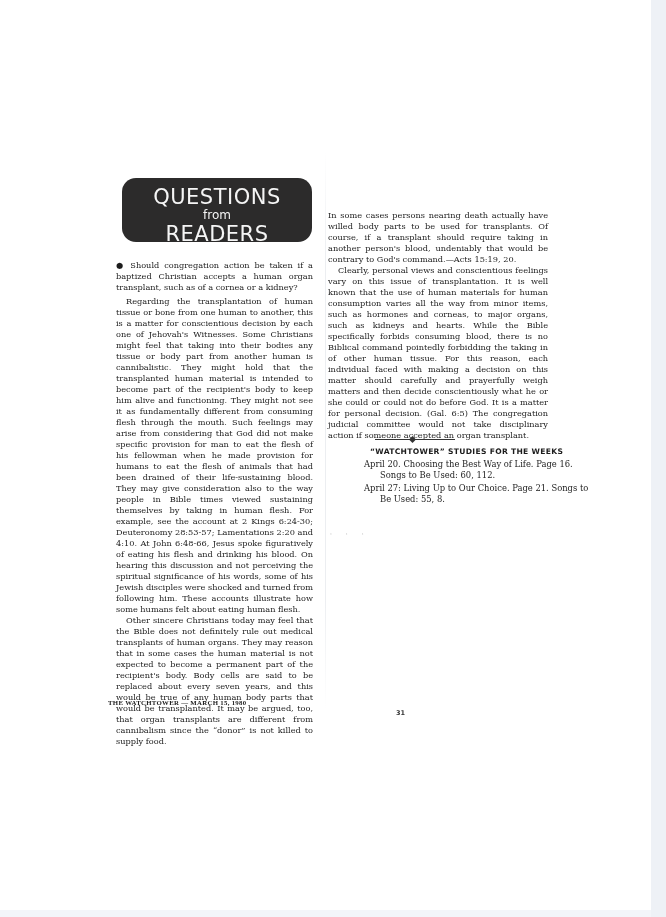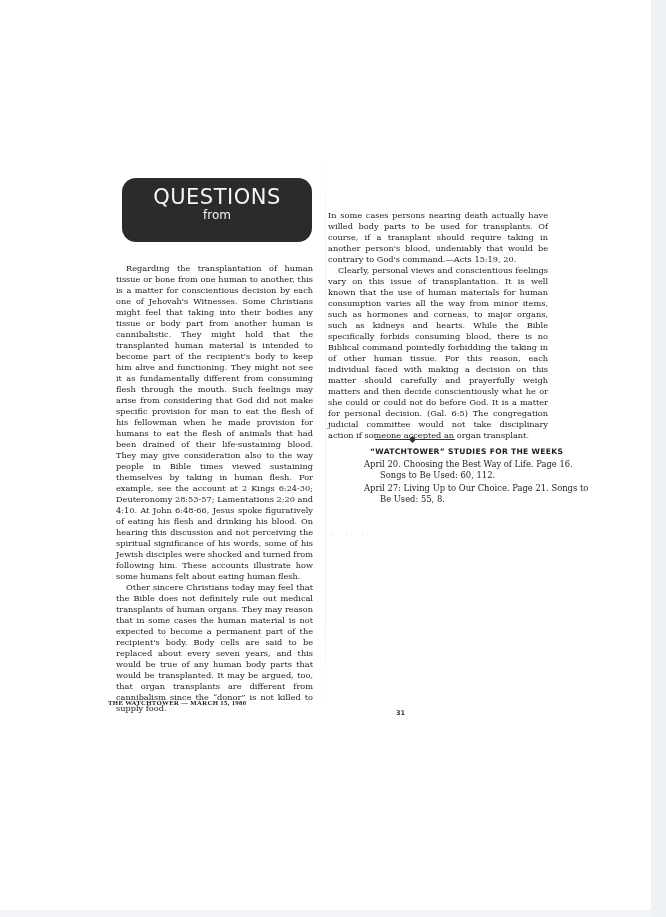--- a/index.html
+++ b/index.html
@@ -79,23 +79,25 @@
 </head>
 <body>
 
 <div class="page"></div>
 <div class="right-edge"></div>
 <div class="scan-line"></div>
 
 <div class="title-block">
   <div class="t1">QUESTIONS</div>
   <div class="t2">from</div>
+  <div class="t3">READERS</div>
 </div>
 
 <div class="col left-col">
+  <p class="q">● Should congregation action be taken if a baptized Christian accepts a human organ transplant, such as of a cornea or a kidney?</p>
   <div class="gap"></div>
   <p><span class="u">Regarding the transplantation of human tissue or bone from one human to another, this is a matter for conscientious decision by each one of Jehovah's Witnesses. Some Christians might feel that taking into their bodies any tissue or body part from another human is cannibalistic.</span><span> They might hold that the transplanted human material is intended to become part of the recipient's body to keep him alive and functioning. They might not see it as fundamentally different from consuming flesh through the mouth. Such feelings may arise from considering that God did not make specific provision for man to eat the flesh of his fellowman when he made provision for humans to eat the flesh of animals that had been drained of their life-sustaining blood. They may give consideration also to the way people in Bible times viewed sustaining themselves by taking in human flesh. For example, see the account at 2 Kings 6:24-30; Deuteronomy 28:53-57; Lamentations 2:20 and 4:10. At John 6:48-66, Jesus spoke figuratively of eating his flesh and drinking his blood. On hearing this discussion and not perceiving the spiritual significance of his words, some of his Jewish disciples were shocked and turned from following him. These accounts illustrate how some humans felt about eating human flesh.</span></p>
   <p><span class="u">Other sincere Christians today may feel that the Bible does not definitely rule out medical transplants of human organs. They may reason that in some cases the human material is not expected to become a permanent part of the recipient's body. Body cells are said to be replaced about every seven years, and this would be true of any human body parts that would be transplanted. It may be argued, too, that organ transplants are different from cannibalism since the “donor” is not killed to supply food.</span></p>
 </div>
 
 <div class="col right-col">
   <p style="text-indent:0"> In some cases persons nearing death actually have willed body parts to be used for transplants. Of course, if a transplant should require taking in another person's blood, undeniably that would be contrary to God's command.—Acts 15:19, 20.</p>
   <p><span>Clearly, personal views and conscientious feelings vary on this issue of transplantation. It is well known that the use of human materials for human consumption varies all the way from minor items, such as hormones and corneas, to major organs, such as kidneys and hearts. </span><span class="u">While the Bible specifically forbids consuming blood, there is no Biblical command pointedly forbidding the taking in of other human tissue.</span><span> For this reason, each individual faced with making a decision on this matter should carefully and prayerfully weigh matters and then decide conscientiously what he or she could or could not do before God. It is a matter for personal decision. (Gal. 6:5) The congregation judicial committee would not take disciplinary action if someone accepted an organ transplant.</span></p>
 </div>
 

